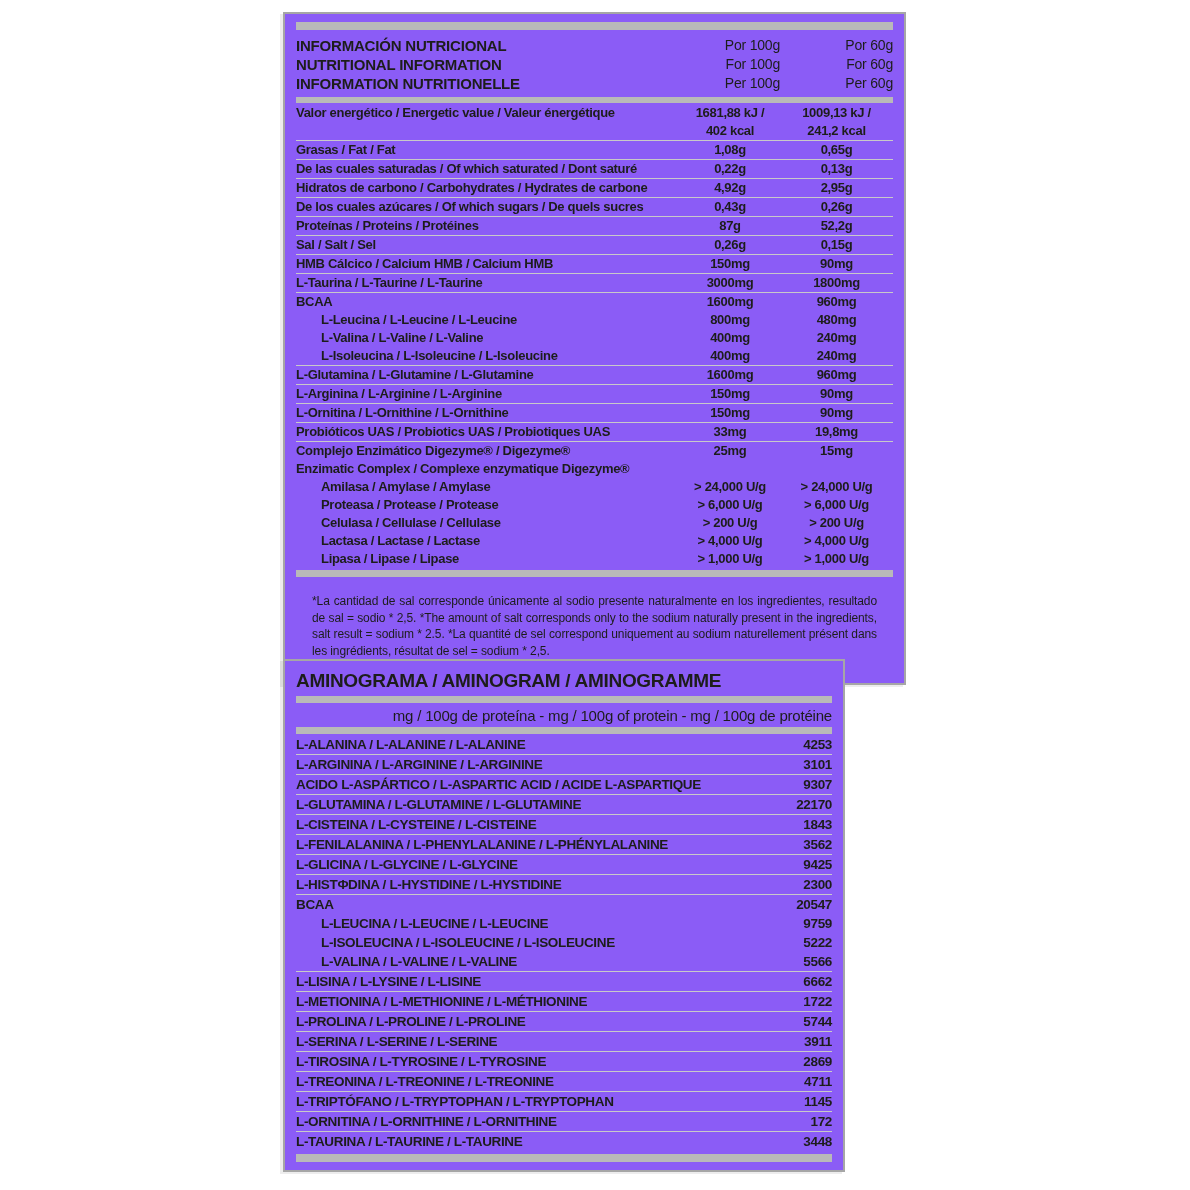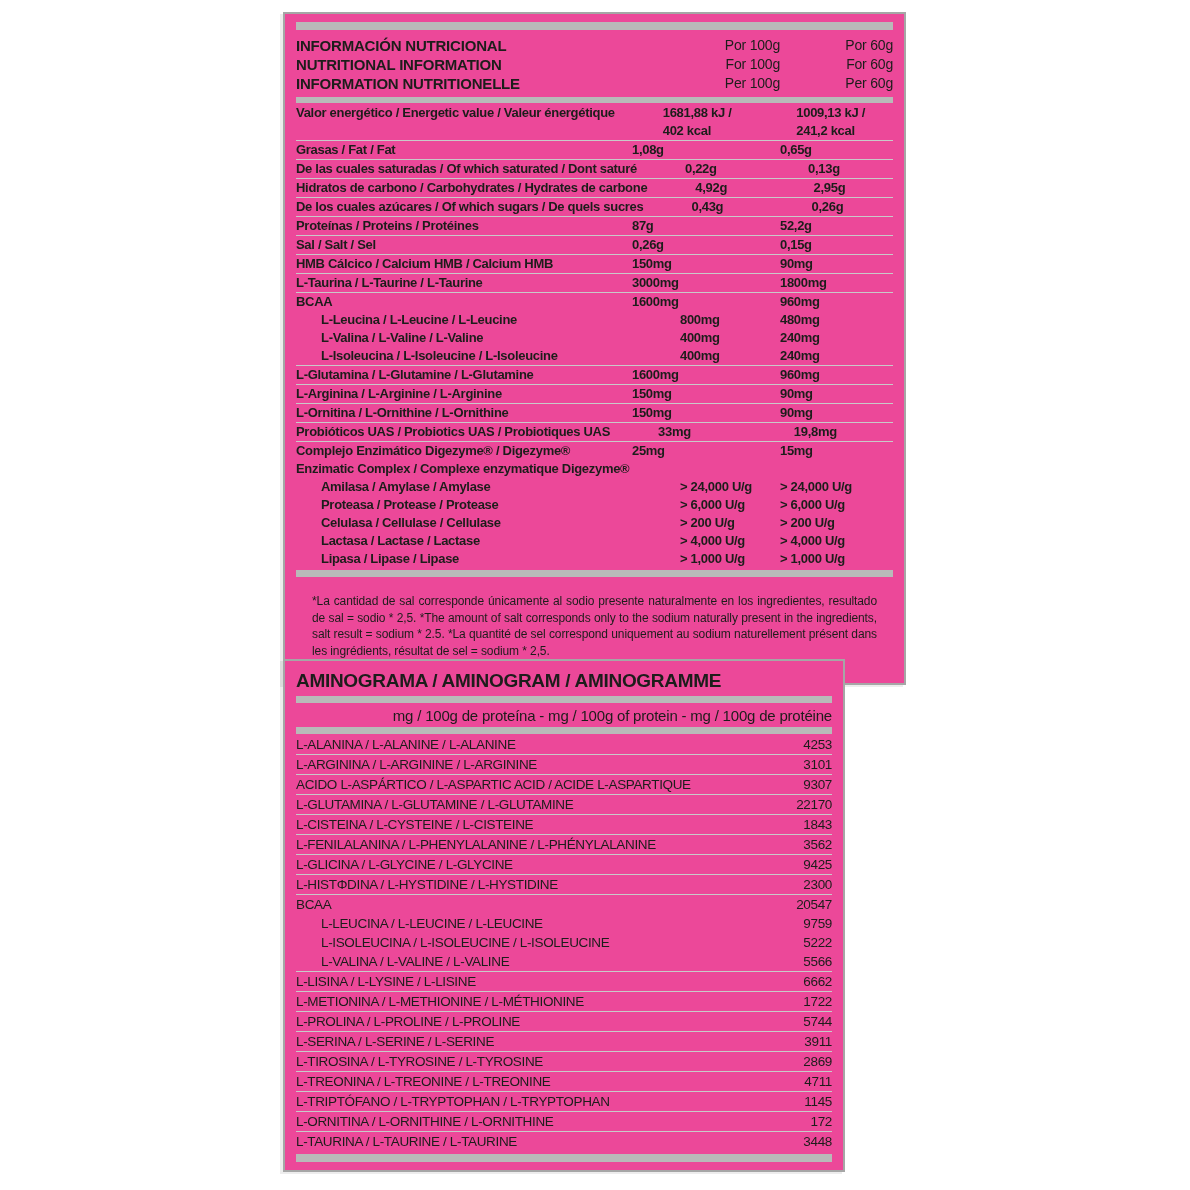--- a/index.html
+++ b/index.html
@@ -6,21 +6,21 @@
   body {
     width: 1190px; height: 1190px;
     background: #ffffff;
     font-family: "Liberation Sans", sans-serif;
     color: #1d1d1b;
     position: relative;
     -webkit-font-smoothing: antialiased;
   }
   .box {
     position: absolute;
-    background: #ec4899;
+    background: #8b5cf6;
     border: 2px solid #a6a6a6;
     box-sizing: border-box;
     box-shadow: -3px 2px 0 rgba(0,0,0,0.07);
   }
   .bar {
     height: 8px;
     background: #b9b9b9;
   }
   
   .nutrition {
@@ -48,25 +48,25 @@
   .bar.divider { height: 6px; margin: 1px 0 1px 0; }
   .trows { }
   .trow {
     display: flex;
     align-items: flex-start;
     font-size: 13px;
     font-weight: bold;
     line-height: 18px;
     letter-spacing: -0.3px;
   }
-  .trow.main { border-top: 1px solid #c9c9c9; gap: 48px; }
+  .trow.main { border-top: 1px solid #c9c9c9; }
   .trows .trow:first-child { border-top: none; }
   .trow .lab { flex: 1; white-space: nowrap; overflow: visible; }
   .trow.sub .lab { padding-left: 25px; }
-  .trow .val { width: 100px; text-align: left; white-space: pre-line; }
+  .trow .val { width: 100px; text-align: center; white-space: pre-line; }
   .trow .val.v2 { width: 113px; }
   .bar.footbar { height: 7px; margin: 2px 0 5px 0; }
   .footnote {
     margin: 16px;
     font-size: 12px;
     line-height: 16.5px;
     letter-spacing: -0.1px;
     text-align: justify;
     font-weight: normal;
   }
@@ -89,21 +89,21 @@
     line-height: 21px;
     text-align: right;
     letter-spacing: -0.2px;
     white-space: nowrap;
   }
   .amino .bar.m { height: 7px; margin: 1px 0 1px 0; }
   .arow {
     display: flex;
     align-items: flex-end;
     font-size: 13.5px;
-    font-weight: normal;
+    font-weight: bold;
     line-height: 19px;
     letter-spacing: -0.35px;
   }
   .arow.main { border-top: 1px solid #c9c9c9; }
   .arows .arow:first-child { border-top: none; }
   .arow .lab { flex: 1; white-space: nowrap; }
   .arow.sub .lab { padding-left: 25px; }
   .arow .val { width: 70px; text-align: right; }
   .amino .bar.b { height: 8px; margin-top: 3px; }
 </style>

